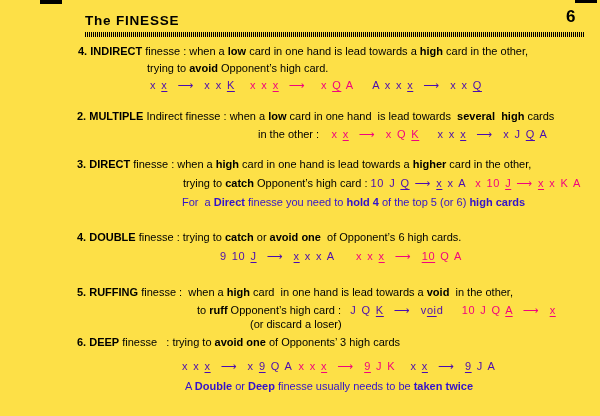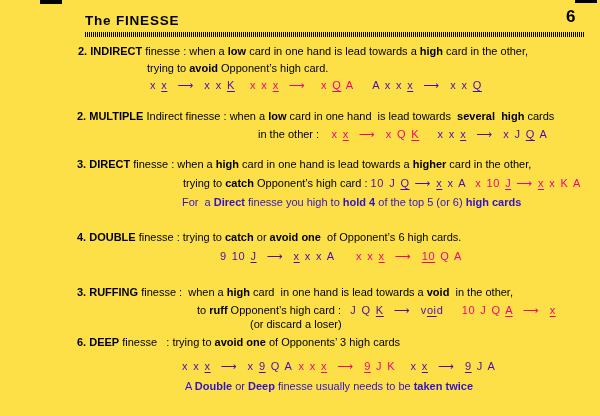--- a/index.html
+++ b/index.html
@@ -29,30 +29,30 @@
 </head>
 <body>
 
 <div class="page" style="--magenta: #F0047E; --purple: #4A0CB0; --note: #3312CC;">
   <div class="mark mark-left"></div>
   <div class="mark mark-right"></div>
   <div class="title">The FINESSE</div>
   <div class="hatch"></div>
   <div class="page-num">6</div>
   <div id="doc-body">
-      <div class="line" style="left: 78px; top: 45px;"><span class="b">2. INDIRECT</span><span> finesse : when a </span><span class="b">low</span><span> card in one hand is lead towards a </span><span class="b">high</span><span> card in the other,</span></div>
+      <div class="line" style="left: 78px; top: 45px;"><span class="b">4. INDIRECT</span><span> finesse : when a </span><span class="b">low</span><span> card in one hand is lead towards a </span><span class="b">high</span><span> card in the other,</span></div>
       <div class="line" style="left: 147px; top: 62px; text-align: center;"><span>trying to </span><span class="b">avoid</span><span> Opponent’s high card.</span></div>
       <div class="line" style="left: 150px; top: 79px;"><span class="c-pu">x </span><span class="c-pu u">x</span><span class="c-pu">  ⟶  x x </span><span class="c-pu u">K</span><span>     </span><span class="c-ma">x x </span><span class="c-ma u">x</span><span class="c-ma">  ⟶   x </span><span class="c-ma u">Q</span><span class="c-ma"> A</span><span>      </span><span class="c-pu">A x x </span><span class="c-pu u">x</span><span class="c-pu">  ⟶  x x </span><span class="c-pu u">Q</span></div>
       <div class="line" style="left: 77px; top: 110px;"><span class="b">2. MULTIPLE</span><span> Indirect finesse : when a </span><span class="b">low</span><span> card in one hand  is lead towards  </span><span class="b">several  high</span><span> cards</span></div>
       <div class="line" style="left: 238px; top: 128px; padding-left: 20px;"><span>in the other :    </span><span class="c-ma">x </span><span class="c-ma u">x</span><span class="c-ma">  ⟶  x Q </span><span class="c-ma u">K</span><span>      </span><span class="c-pu">x x </span><span class="c-pu u">x</span><span class="c-pu">  ⟶  x J </span><span class="c-pu u">Q</span><span class="c-pu"> A</span></div>
       <div class="line" style="left: 77px; top: 158px;"><span class="b">3. DIRECT</span><span> finesse : when a </span><span class="b">high</span><span> card in one hand is lead towards a </span><span class="b">higher</span><span> card in the other,</span></div>
       <div class="line" style="left: 183px; top: 177px;"><span>trying to </span><span class="b">catch</span><span> Opponent’s high card : </span><span class="c-pu">10 J </span><span class="c-pu u">Q</span><span class="c-pu"> ⟶ </span><span class="c-pu u">x</span><span class="c-pu"> x A</span><span>   </span><span class="c-ma">x 10 </span><span class="c-ma u">J</span><span class="c-ma"> ⟶ </span><span class="c-ma u">x</span><span class="c-ma"> x K A</span></div>
-      <div class="line" style="left: 182px; top: 196px;"><span class="c-no">For  a </span><span class="b c-no">Direct</span><span class="c-no"> finesse you high to </span><span class="b c-no">hold 4</span><span class="c-no"> of the top 5 (or 6) </span><span class="b c-no">high cards</span></div>
+      <div class="line" style="left: 182px; top: 196px;"><span class="c-no">For  a </span><span class="b c-no">Direct</span><span class="c-no"> finesse you need to </span><span class="b c-no">hold 4</span><span class="c-no"> of the top 5 (or 6) </span><span class="b c-no">high cards</span></div>
       <div class="line" style="left: 77px; top: 231px;"><span class="b">4. DOUBLE</span><span> finesse : trying to </span><span class="b">catch</span><span> or </span><span class="b">avoid one</span><span>  of Opponent’s 6 high cards.</span></div>
       <div class="line" style="left: 220px; top: 250px;"><span class="c-pu">9 10 </span><span class="c-pu u">J</span><span class="c-pu">  ⟶  </span><span class="c-pu u">x</span><span class="c-pu"> x x A</span><span>       </span><span class="c-ma">x x </span><span class="c-ma u">x</span><span class="c-ma">  ⟶  </span><span class="c-ma u">10</span><span class="c-ma"> Q A</span></div>
-      <div class="line" style="left: 77px; top: 286px;"><span class="b">3. RUFFING</span><span> finesse :  when a </span><span class="b">high</span><span> card  in one hand is lead towards a </span><span class="b">void</span><span>  in the other,</span></div>
+      <div class="line" style="left: 77px; top: 286px;"><span class="b">5. RUFFING</span><span> finesse :  when a </span><span class="b">high</span><span> card  in one hand is lead towards a </span><span class="b">void</span><span>  in the other,</span></div>
       <div class="line" style="left: 197px; top: 304px;"><span>to </span><span class="b">ruff</span><span> Opponent’s high card :   </span><span class="c-pu">J Q </span><span class="c-pu u">K</span><span class="c-pu">  ⟶  v</span><span class="c-pu u">oi</span><span class="c-pu">d</span><span>      </span><span class="c-ma">10 J Q </span><span class="c-ma u">A</span><span class="c-ma">  ⟶  </span><span class="c-ma u">x</span></div>
       <div class="line" style="left: 250px; top: 318px;"><span>(or discard a loser)</span></div>
       <div class="line" style="left: 77px; top: 336px;"><span class="b">6. DEEP</span><span> finesse   : trying to </span><span class="b">avoid one</span><span> of Opponents’ 3 high cards</span></div>
       <div class="line" style="left: 182px; top: 360px;"><span class="c-pu">x x </span><span class="c-pu u">x</span><span class="c-pu">  ⟶  x </span><span class="c-pu u">9</span><span class="c-pu"> Q A</span><span>  </span><span class="c-ma">x x </span><span class="c-ma u">x</span><span class="c-ma">  ⟶  </span><span class="c-ma u">9</span><span class="c-ma"> J K</span><span>     </span><span class="c-pu">x </span><span class="c-pu u">x</span><span class="c-pu">  ⟶  </span><span class="c-pu u">9</span><span class="c-pu"> J A</span></div>
       <div class="line" style="left: 185px; top: 380px;"><span class="c-no">A </span><span class="b c-no">Double</span><span class="c-no"> or </span><span class="b c-no">Deep</span><span class="c-no"> finesse usually needs to be </span><span class="b c-no">taken twice</span></div>
     </div>
 </div>
 
 </body></html>

